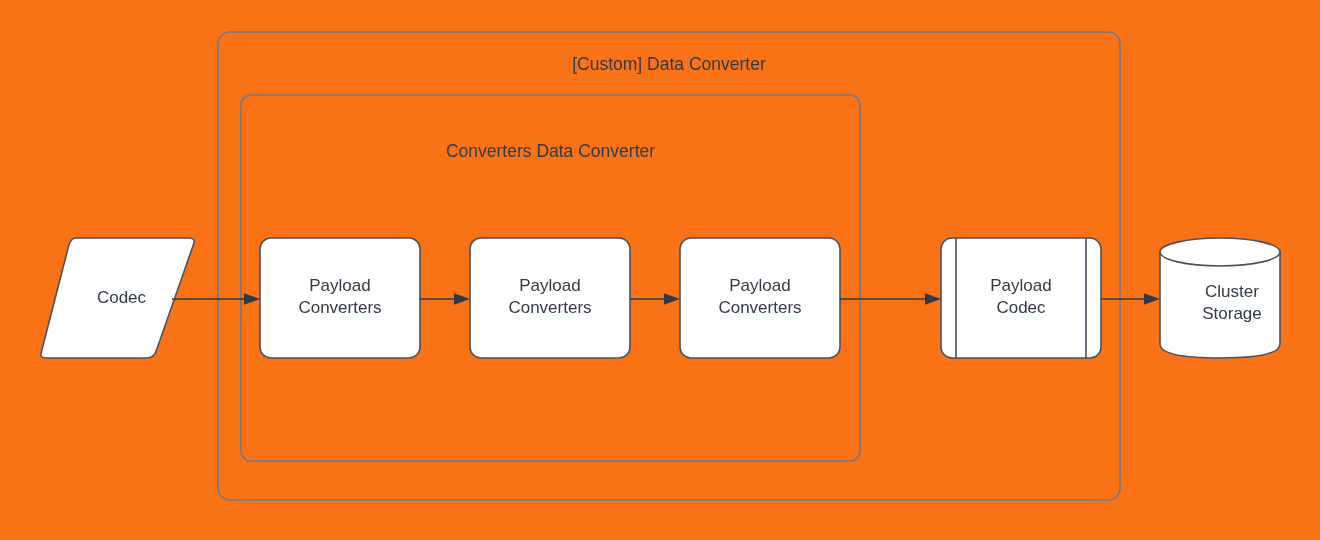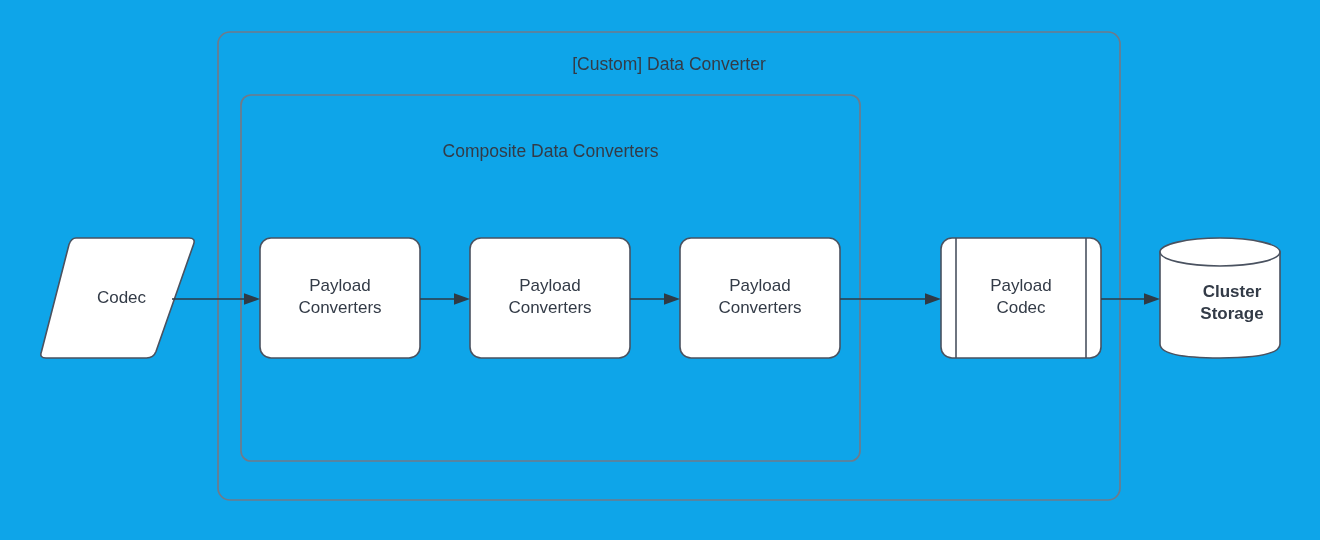--- a/index.html
+++ b/index.html
@@ -4,21 +4,21 @@
 <style>
   html, body {
     margin: 0;
     padding: 0;
     background: #ffffff;
   }
   #canvas {
     position: relative;
     width: 1320px;
     height: 540px;
-    background: #0ea5e9;
+    background: #f97316;
     font-family: "Liberation Sans", sans-serif;
     overflow: hidden;
   }
   #diagram-svg {
     position: absolute;
     left: 0;
     top: 0;
     width: 1320px;
     height: 540px;
   }
@@ -111,32 +111,32 @@
 
     <line class="connector-line" x1="840" y1="299" x2="927" y2="299"></line>
     <path class="arrow-head" d="M 941 299 L 925 293.2 L 925 304.8 Z"></path>
 
     <line class="connector-line" x1="1101" y1="299" x2="1146" y2="299"></line>
     <path class="arrow-head" d="M 1160 299 L 1144 293.2 L 1144 304.8 Z"></path>
   </svg>
 
   <div class="diagram-label label-container-title" style="left:218px; top:53px; width:902px;">[Custom] Data Converter</div>
 
-  <div class="diagram-label label-container-title" style="left:241px; top:140px; width:619px;">Composite Data Converters</div>
+  <div class="diagram-label label-container-title" style="left:241px; top:140px; width:619px;">Converters Data Converter</div>
 
   <div class="diagram-label label-node" style="left:59px; top:287px; width:125px;">Codec</div>
 
   <div class="diagram-label label-node" style="left:260px; top:275px; width:160px;">Payload
 Converters</div>
 
   <div class="diagram-label label-node" style="left:470px; top:275px; width:160px;">Payload
 Converters</div>
 
   <div class="diagram-label label-node" style="left:680px; top:275px; width:160px;">Payload
 Converters</div>
 
   <div class="diagram-label label-node" style="left:956px; top:275px; width:130px;">Payload
 Codec</div>
 
-  <div class="diagram-label label-node" style="left:1160px; top:281px; width:144px;font-weight:bold;">Cluster
+  <div class="diagram-label label-node" style="left:1160px; top:281px; width:144px;">Cluster
 Storage</div>
 
 </div>
 
 </body></html>

